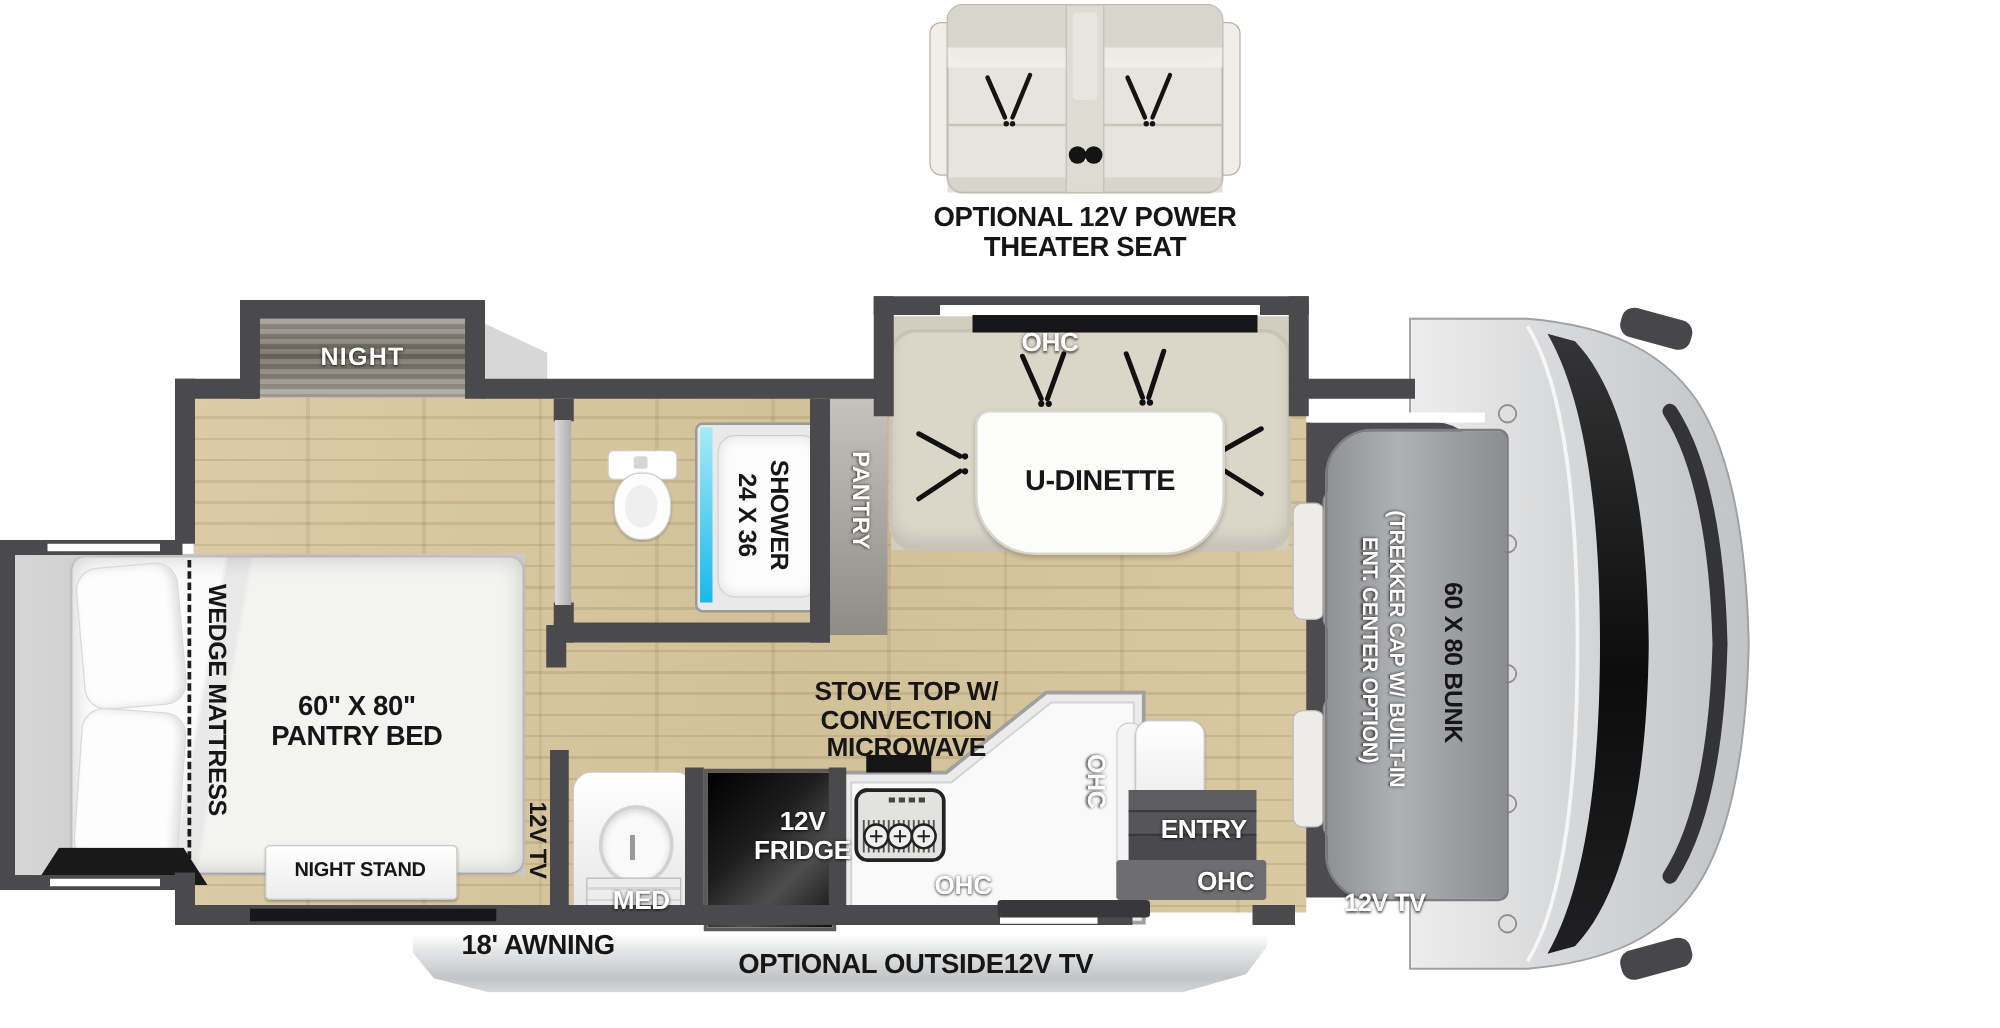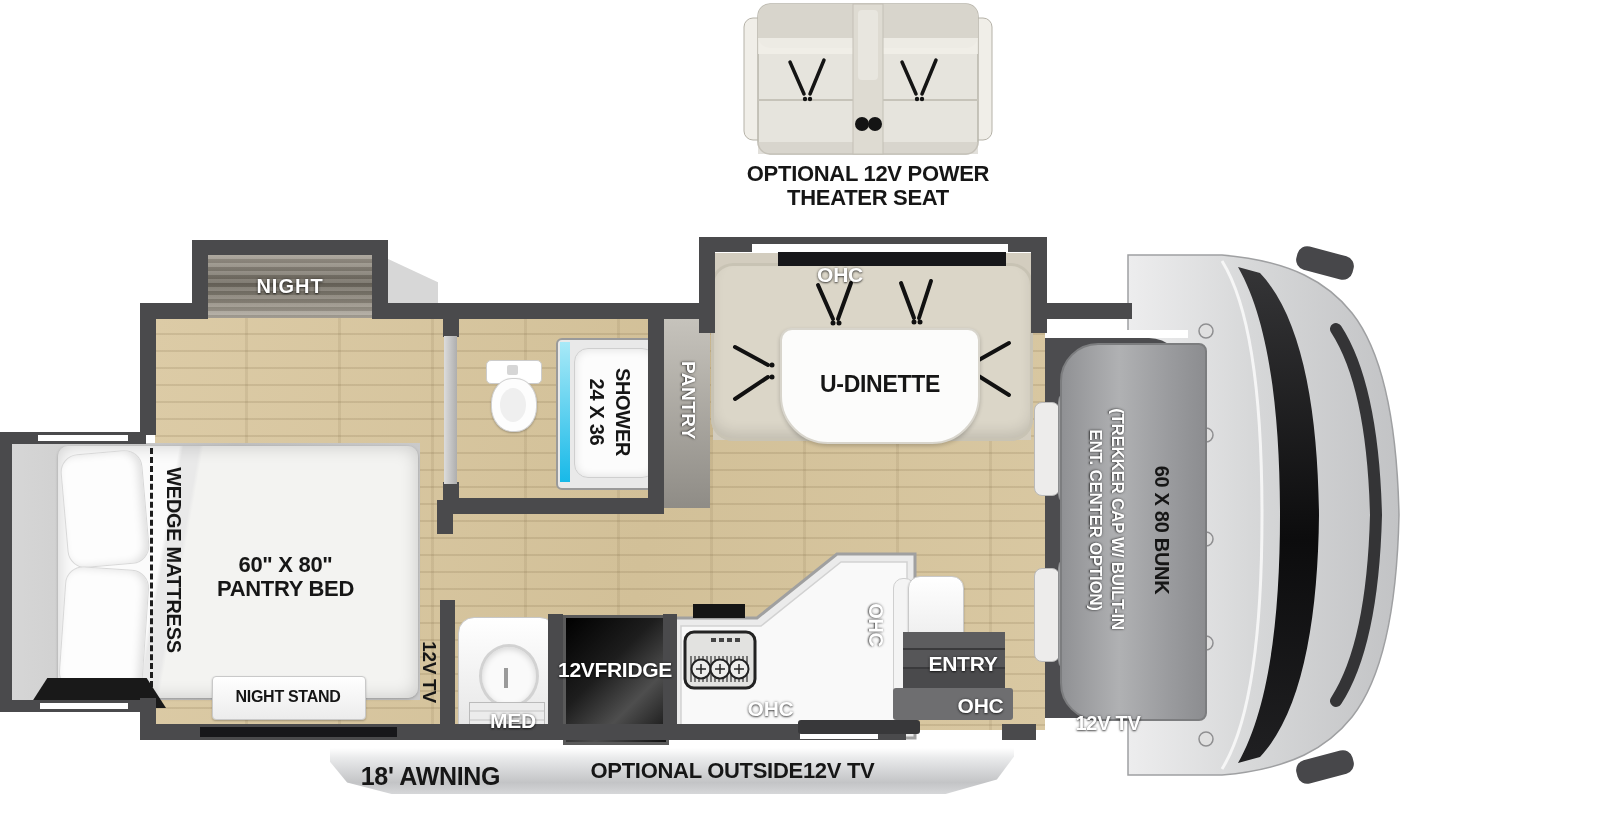--- a/index.html
+++ b/index.html
@@ -84,21 +84,21 @@
       <circle cx="106" cy="190" r="7" fill="#e0e0e0" stroke="#8f8f91" stroke-width="1.5"></circle>
       <circle cx="106" cy="294" r="7" fill="#e0e0e0" stroke="#8f8f91" stroke-width="1.5"></circle>
       <circle cx="106" cy="398" r="7" fill="#e0e0e0" stroke="#8f8f91" stroke-width="1.5"></circle>
       <circle cx="106" cy="494" r="7" fill="#e0e0e0" stroke="#8f8f91" stroke-width="1.5"></circle>
     </g>
   </svg>
 
   <div class="abs z1" style="left:330px;top:742px;width:684px;height:52px;
               background:linear-gradient(180deg,#ffffff 0 6px,#e9eaeb 16px,#c3c4c6 78%,#d6d7d9 100%);
               clip-path:polygon(1.5% 0,100% 0,100% 28%,97.5% 72%,90% 100%,9% 100%,2.5% 78%,0 38%,0 8%);"></div>
-  <div class="lbl lblB" style="left:348px;top:742px;width:165px;height:28px;font-size:25px;margin-top:20px;">
+  <div class="lbl lblB" style="left:348px;top:742px;width:165px;height:28px;font-size:22px;">
     <span>18' AWNING</span>
   </div>
   <div class="lbl lblB" style="left:625px;top:748px;width:215px;height:46px;font-size:22px;flex-direction:row;">
     <span>OPTIONAL OUTSIDE</span>
     <span>12V TV</span>
   </div>
 
   <div class="floor-wood" style="left:155px;top:318px;width:890px;height:412px;"></div>
   <div class="abs z1" style="left:1003px;top:338px;width:180px;height:380px;background:#4c4c4f;border-radius:0 34px 34px 0;"></div>
   <div class="floor-gray" style="left:12px;top:443px;width:408px;height:257px;"></div>
@@ -193,21 +193,21 @@
     <div class="abs" style="left:20px;top:26px;width:54px;height:58px;background:#fafafa;border:3px solid #d2d2d2;border-radius:50%;box-shadow:inset 0 2px 6px rgba(0,0,0,.15);"></div>
     <div class="abs" style="left:45px;top:50px;width:4px;height:20px;background:#9a9a9a;"></div>
     <div class="abs" style="left:10px;top:84px;width:74px;height:26px;background:repeating-linear-gradient(180deg,#ececec 0 7px,#d8d8d8 7px 9px);border:1px solid #bbb;"></div>
   </div>
   <div class="lbl lblW" style="left:473px;top:708px;width:80px;height:26px;font-size:21px;">
     <span>MED</span>
   </div>
 
   <div class="abs z3" style="left:563px;top:615px;width:100px;height:124px;border:3px solid #5a5a5a;
               background:linear-gradient(135deg,#000 0%,#1d1d1d 40%,#4e4e4e 68%,#101010 100%);"></div>
-  <div class="lbl lblW" style="left:563px;top:640px;width:104px;height:60px;font-size:21px;flex-direction:row;">
+  <div class="lbl lblW" style="left:590px;top:640px;width:104px;height:60px;font-size:21px;flex-direction:column;">
     <span>12V</span>
     <span>FRIDGE</span>
   </div>
 
   <div class="abs z3" style="left:711px;top:263px;width:322px;height:178px;background:#dbd6c8;border-radius:22px;
               box-shadow:inset 0 0 0 3px #c8c3b4, inset 0 -8px 14px rgba(0,0,0,.12);"></div>
   <svg class="abs z3" style="left:711px;top:263px;" width="322" height="178" viewBox="0 0 322 178">
     <g stroke="#111" stroke-width="4" stroke-linecap="round">
       <line x1="107" y1="22" x2="122" y2="56"></line>
         <line x1="140" y1="20" x2="127" y2="56"></line>
@@ -275,20 +275,25 @@
     </g>
     <g stroke="#222" stroke-width="1.5">
       <line x1="13" y1="39" x2="23" y2="39"></line>
         <line x1="18" y1="34" x2="18" y2="44"></line>
       <line x1="32" y1="39" x2="42" y2="39"></line>
         <line x1="37" y1="34" x2="37" y2="44"></line>
       <line x1="51" y1="39" x2="61" y2="39"></line>
         <line x1="56" y1="34" x2="56" y2="44"></line>
     </g>
   </svg>
+  <div class="lbl lblB" style="left:640px;top:540px;width:170px;height:74px;font-size:21px;flex-direction:column;">
+    <span>STOVE TOP W/</span>
+    <span>CONVECTION</span>
+    <span>MICROWAVE</span>
+  </div>
   <div class="lbl lblW vlab" style="left:839px;top:614px;width:72px;height:22px;font-size:20px;">
     <span>OHC</span>
   </div>
   <div class="lbl lblW" style="left:728px;top:696px;width:85px;height:26px;font-size:21px;">
     <span>OHC</span>
   </div>
   <div class="abs z5" style="left:798px;top:720px;width:122px;height:14px;background:#38383a;border-radius:3px;"></div>
 
   <div class="abs z3" style="left:893px;top:578px;width:20px;height:122px;background:#f4f4f4;border:1px solid #cfcfcf;border-radius:10px;"></div>
   <div class="white-box" style="left:908px;top:576px;width:54px;height:68px;border-radius:12px;"></div>

